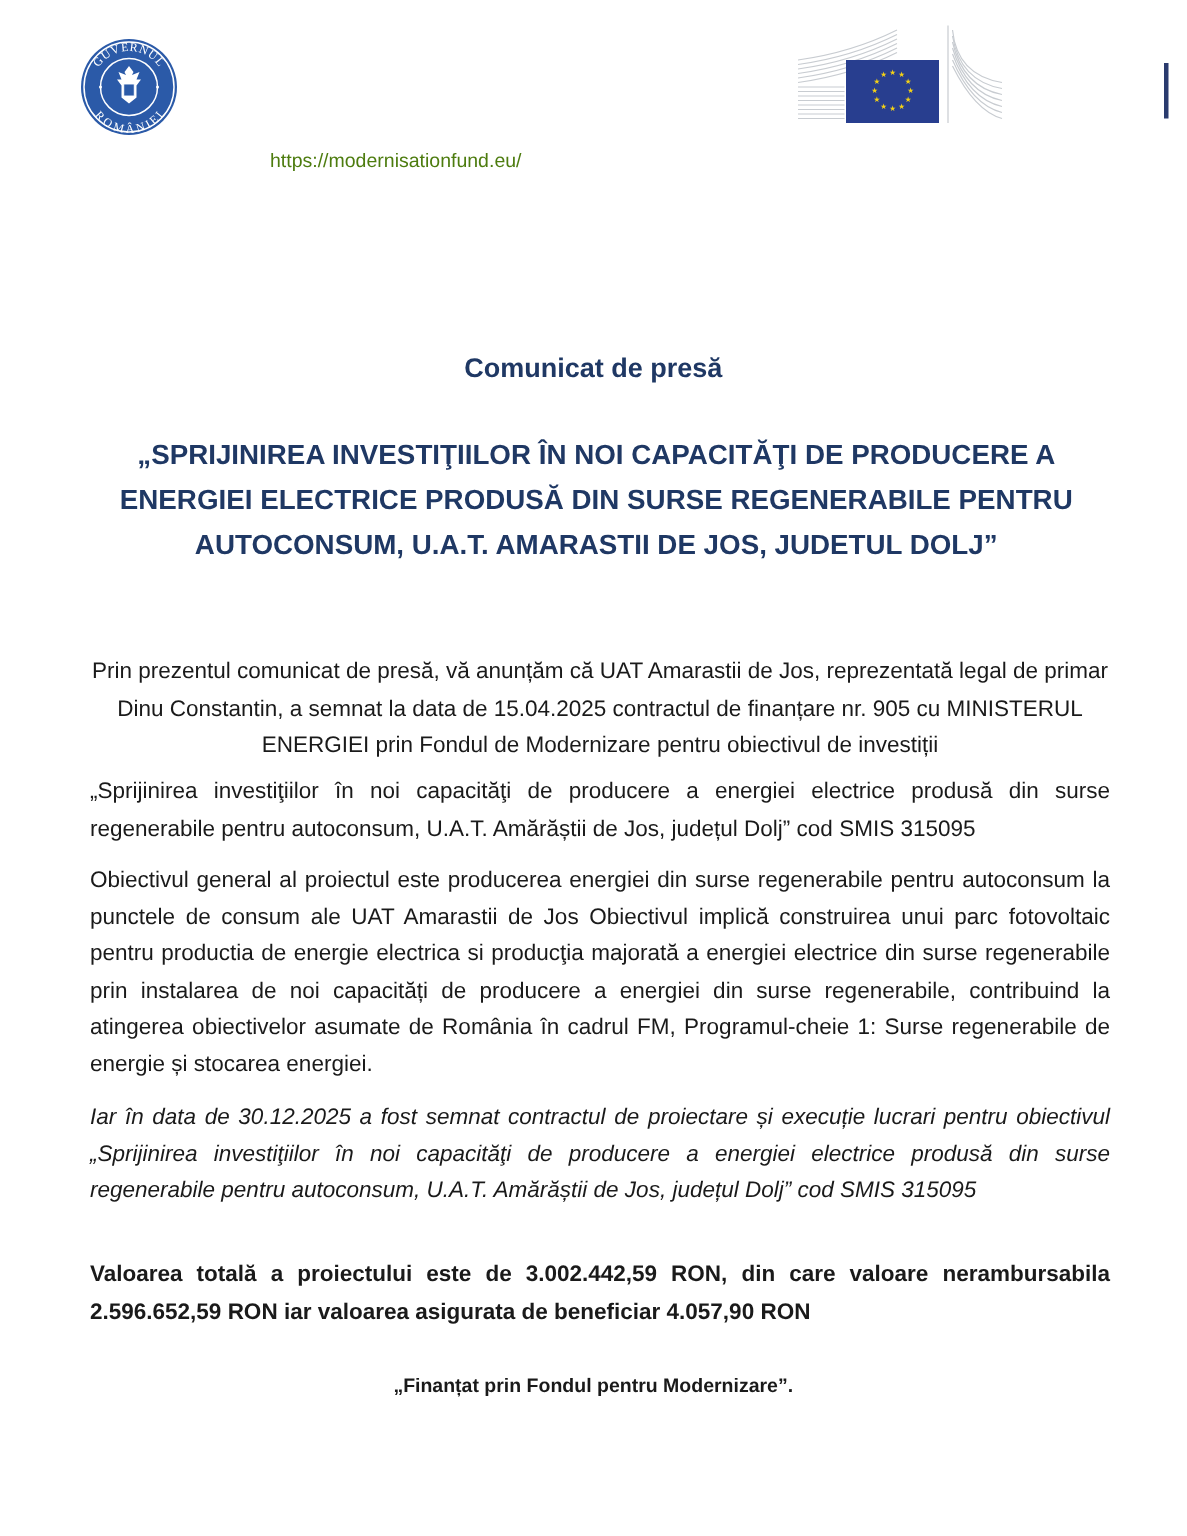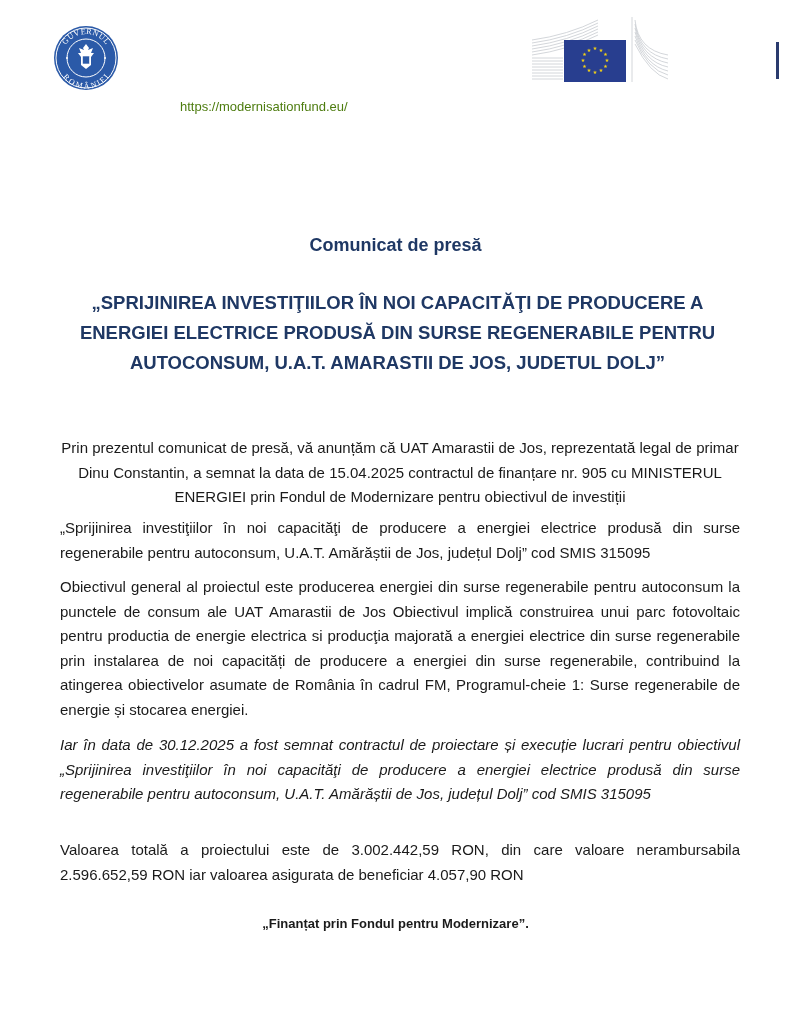--- a/index.html
+++ b/index.html
@@ -107,15 +107,15 @@
 </div>
 
 <div class="doc-title">Comunicat de presă</div>
 
 <div class="main-title">„SPRIJINIREA INVESTIŢIILOR ÎN NOI CAPACITĂŢI DE PRODUCERE A ENERGIEI ELECTRICE PRODUSĂ DIN SURSE REGENERABILE PENTRU AUTOCONSUM, U.A.T. AMARASTII DE JOS, JUDETUL DOLJ”</div>
 
 <div class="body-text p-center" style="top:436px;">Prin prezentul comunicat de presă, vă anunțăm că UAT Amarastii de Jos, reprezentată legal de primar Dinu Constantin, a semnat la data de 15.04.2025 contractul de finanțare nr. 905 cu MINISTERUL ENERGIEI prin Fondul de Modernizare  pentru obiectivul de investiții</div>
 <div class="body-text p-justify" style="top:516px;">„Sprijinirea investiţiilor în noi capacităţi de producere a energiei electrice produsă din surse regenerabile pentru autoconsum, U.A.T. Amărăștii de Jos, județul Dolj” cod SMIS 315095</div>
 <div class="body-text p-justify" style="top:575px;">Obiectivul general al proiectul este producerea energiei din surse regenerabile pentru autoconsum la punctele de consum ale UAT Amarastii de Jos Obiectivul implică construirea unui parc fotovoltaic pentru productia de energie electrica si producţia majorată a energiei electrice din surse regenerabile prin instalarea de noi capacități de producere a energiei din surse regenerabile, contribuind la atingerea obiectivelor asumate de România în cadrul FM, Programul-cheie 1: Surse regenerabile de energie și stocarea energiei.</div>
 <div class="body-text p-justify" style="top:733px;font-style:italic;">Iar în data de 30.12.2025 a fost semnat contractul  de proiectare și execuție lucrari pentru obiectivul „Sprijinirea investiţiilor în noi capacităţi de producere a energiei electrice produsă din surse regenerabile pentru autoconsum, U.A.T. Amărăștii de Jos, județul Dolj” cod SMIS 315095</div>
-<div class="body-text p-justify" style="top:838px;">Valoarea totală a proiectului este de 3.002.442,59 RON, din care valoare nerambursabila 2.596.652,59 RON iar valoarea asigurata de beneficiar 4.057,90 RON</div>
+<div class="body-text p-justify" style="top:838px;font-weight:bold;">Valoarea totală a proiectului este de 3.002.442,59 RON, din care valoare nerambursabila 2.596.652,59 RON iar valoarea asigurata de beneficiar 4.057,90 RON</div>
 
 <div class="footer-note">„Finanțat prin Fondul pentru Modernizare”.</div>
 
 </body></html>

